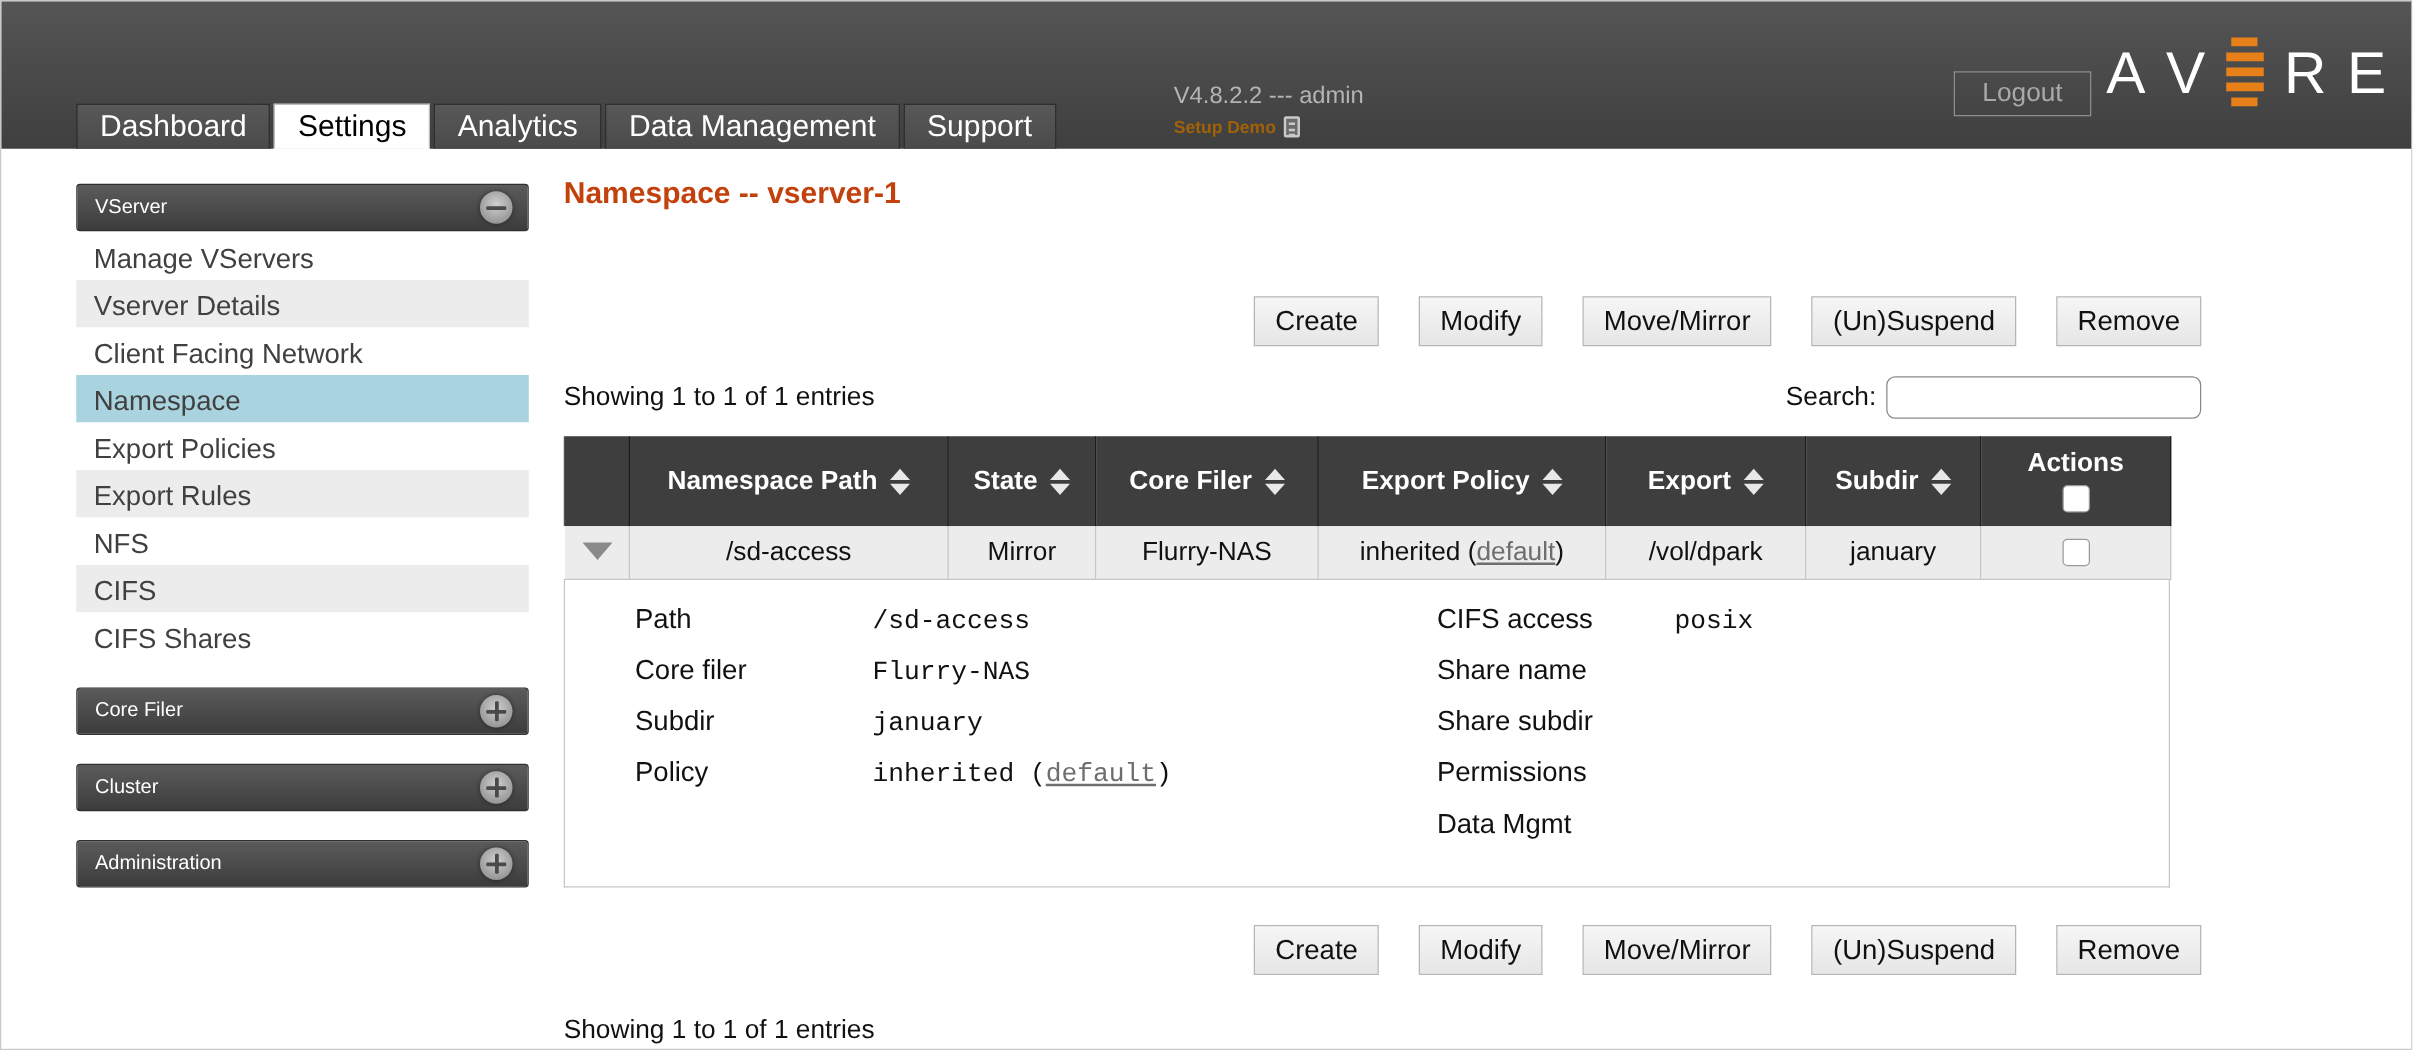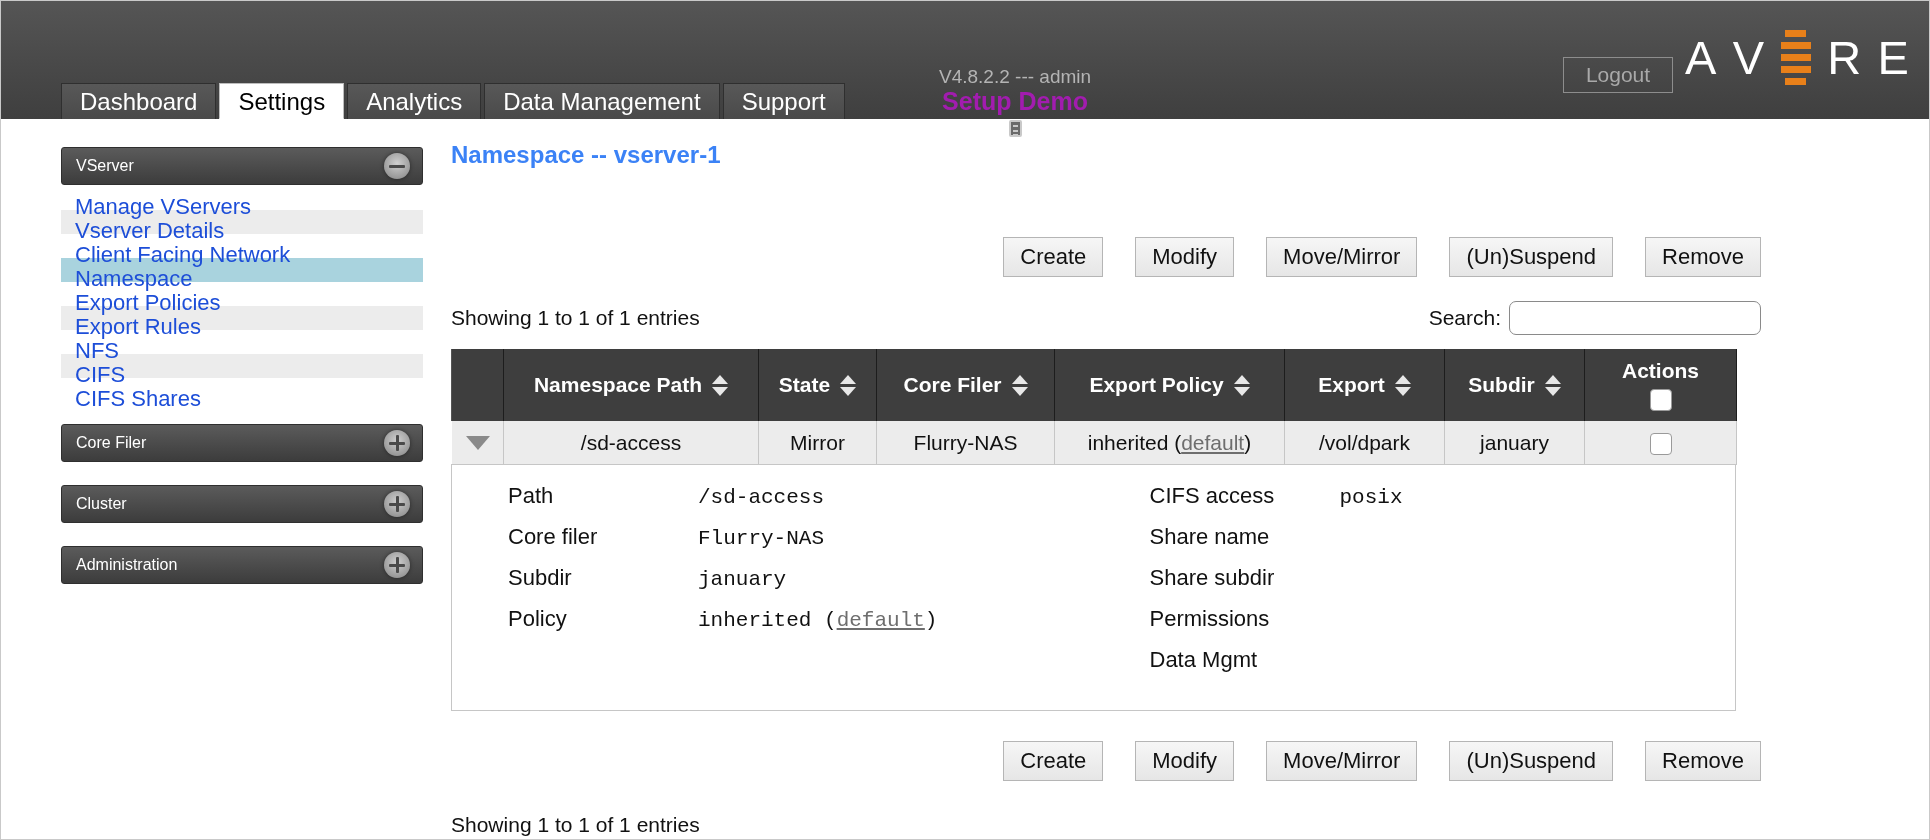--- a/index.html
+++ b/index.html
@@ -54,22 +54,22 @@
 
   
   .verblock {
     position: absolute; left: 938px; top: 63px;
     color: #b4b4b4;
     font-size: 19px;
     line-height: 25px;
     white-space: nowrap;
   }
   .verblock .demo {
-    color: #a21caf; font-weight: bold; font-size: 25px;
-    display: flex; align-items: center; gap: 6px; flex-direction: column;
+    color: #a16207; font-weight: bold; font-size: 14px;
+    display: flex; align-items: center; gap: 6px;
   }
   .doc-icon {
     display: inline-block; width: 13px; height: 17px;
     border: 2px solid #c9c9c9; border-radius: 2px;
     position: relative; background: #6a6a6a;
   }
   .doc-icon::before, .doc-icon::after {
     content: ""; position: absolute; left: 2px; right: 2px;
     height: 2px; background: #c9c9c9;
   }
@@ -130,36 +130,36 @@
   }
   .side-header .toggle::before {
     content: ""; position: absolute; left: 5px; right: 5px; top: 11.5px;
     height: 3px; background: #4a4a4a; border-radius: 1px;
   }
   .side-header .toggle.plus::after {
     content: ""; position: absolute; top: 5px; bottom: 5px; left: 11.5px;
     width: 3px; background: #4a4a4a; border-radius: 1px;
   }
   .side-item {
-    height: 24px;
+    height: 38px;
     line-height: 42px;
     padding-left: 14px;
     font-size: 22px;
-    color: #1d4ed8;
+    color: #404040;
     background: #ffffff;
     cursor: pointer;
   }
   .side-item.alt { background: #ececec; }
   .side-item.active { background: #a9d3de; }
   .side-gap { height: 22px; }
 
   
   .content { position: absolute; left: 450px; top: 140px; width: 1420px; }
   .page-title {
-    font-size: 24px; font-weight: bold; color: #3b82f6;
+    font-size: 24px; font-weight: bold; color: #c2410c;
     margin: 0 0 0 0;
   }
   .btn-row {
     display: flex; justify-content: flex-end; gap: 32px;
     margin-top: 68px;
     padding-right: 110px;
   }
   .btn {
     background: linear-gradient(to bottom, #f6f6f6 0%, #e6e6e6 100%);
     border: 1px solid #b5b5b5;

